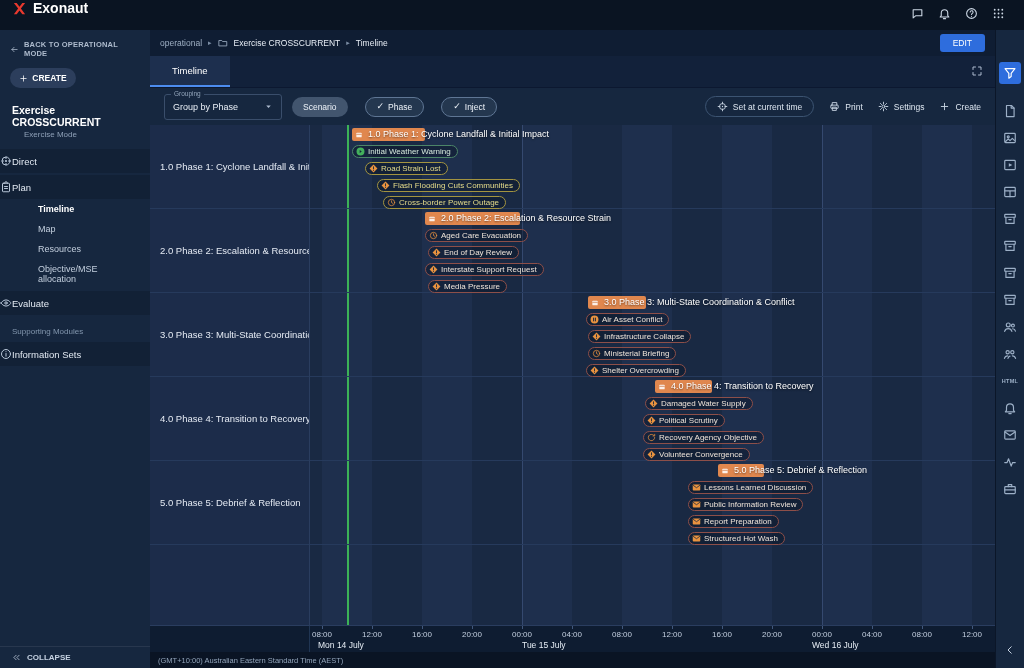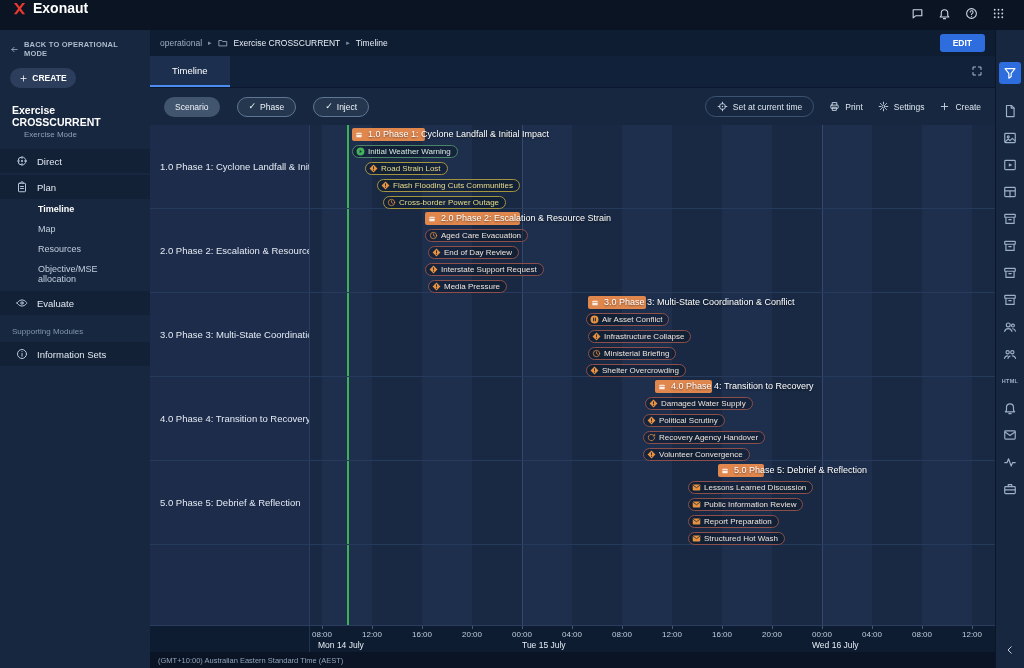--- a/index.html
+++ b/index.html
@@ -26,35 +26,35 @@
 
   .app-body{flex:1;display:flex;min-height:0}
 
   
   .sidebar{width:150px;background:#16273f;display:flex;flex-direction:column;flex:0 0 auto}
   .back{display:flex;align-items:center;gap:5px;padding:10px 10px 6px;color:#aebbcd;font-size:7.5px;font-weight:bold;letter-spacing:.2px;cursor:pointer}
   .back .icn{color:#aebbcd}
   .create-btn{margin:4px 10px 8px;width:66px;display:flex;align-items:center;justify-content:center;gap:4px;background:#2c3e5c;color:#fff;border-radius:12px;padding:5px 0;font-size:8.5px;font-weight:bold;cursor:pointer}
   .ex-title{padding:8px 12px 2px;color:#fff;font-weight:bold;font-size:10.5px}
   .ex-mode{padding:0 24px 8px;color:#8fa1b8;font-size:8px}
-  .nav-item{display:flex;align-items:center;gap:9px;padding:6px 16px;margin-top:2px;color:#e2e9f2;font-size:9.5px;background:rgba(0,0,0,.14);cursor:pointer}
+  .nav-item{display:flex;align-items:center;padding:6px 0;margin-top:2px;color:#e2e9f2;font-size:9.5px;background:rgba(0,0,0,.14);cursor:pointer}
   .nav-item .icn{width:12px;height:12px;color:#b9c7d9}
   .nav-sub{padding:5px 12px 5px 38px;color:#c3cfde;font-size:9px;cursor:pointer}
   .nav-sub.active{color:#fff;font-weight:bold}
   .nav-section{padding:12px 12px 4px;color:#8296ad;font-size:8px}
   .sidebar-collapse{margin-top:auto;border-top:1px solid rgba(255,255,255,.08);padding:6px 12px;display:flex;align-items:center;gap:6px;color:#c6d2e2;font-size:8px;font-weight:bold;cursor:pointer}
   .sidebar-collapse .icn{color:#c6d2e2}
 
   
   .content{flex:1;display:flex;flex-direction:column;min-width:0;background:#0f766e}
   .breadcrumb-row{height:26px;flex:0 0 auto;display:flex;align-items:center;gap:6px;padding:0 10px;background:#0f1d33;color:#9fb0c4;font-size:8.5px}
   .breadcrumb-row .sep{font-size:7px;color:#7b8da4}
   .breadcrumb-row .icn{color:#9fb0c4}
   .crumb-current{color:#e8eef6}
-  .edit-btn{margin-left:auto;background:#2e6ddd;color:#fff;font-size:8.5px;font-weight:bold;padding:4px 13px;border-radius:3px;cursor:pointer}
+  .edit-btn{margin-left:auto;background:#2e6ddd;color:#fff;font-size:8.5px;font-weight:normal;padding:4px 13px;border-radius:3px;cursor:pointer}
 
   .tabbar{height:32px;flex:0 0 auto;display:flex;align-items:stretch;background:#12213a;border-bottom:1px solid #0c1830}
   .tab{display:flex;align-items:center;padding:0 22px;font-size:9.5px;color:#fff;cursor:pointer}
   .tab.active{background:#1d2f4e;border-bottom:2px solid #4d8df0}
   .tab-fs{margin-left:auto;align-self:center;margin-right:12px;color:#aebcd0;cursor:pointer}
 
   .toolbar{height:37px;flex:0 0 auto;display:flex;align-items:center;gap:10px;padding:0 14px;background:#16273f}
   .grouping{position:relative;height:26px;min-width:118px;display:flex;align-items:center;gap:12px;padding:0 8px;border:1px solid #3a4e6b;border-radius:3px;font-size:9px;color:#e9eff6;cursor:pointer}
   .grouping .lbl{position:absolute;top:-5px;left:6px;font-size:6.5px;color:#93a5bb;background:#16273f;padding:0 3px}
   .grouping .icn{margin-left:auto;color:#aebcd0}
@@ -223,20 +223,28 @@
             <span class="icn i12">
               <svg viewBox="0 0 24 24" fill="none" stroke="currentColor" stroke-width="2" stroke-linecap="round" stroke-linejoin="round">
                 <circle cx="12" cy="12" r="9"></circle>
                 <path d="M12 11v5.5"></path>
                 <path d="M12 7.3v.2"></path>
               </svg>
             </span>
             <span>Information Sets</span>
           </div>
         </div>
+      <div class="sidebar-collapse">
+        <span class="icn i9">
+            <svg viewBox="0 0 24 24" fill="none" stroke="currentColor" stroke-width="2" stroke-linecap="round" stroke-linejoin="round">
+              <path d="M11 6l-6 6 6 6M19 6l-6 6 6 6"></path>
+            </svg>
+          </span>
+        <span>COLLAPSE</span>
+      </div>
     </div>
 
     <div class="content">
 
       <div class="breadcrumb-row">
         <span>operational</span>
         <span class="sep">▸</span>
         <span class="icn i10">
             <svg viewBox="0 0 24 24" fill="none" stroke="currentColor" stroke-width="2" stroke-linecap="round" stroke-linejoin="round">
               <path d="M3 6h6l2 2.5h10V19H3z"></path>
@@ -255,20 +263,29 @@
         <div class="tab-fs">
           <span class="icn i12">
               <svg viewBox="0 0 24 24" fill="none" stroke="currentColor" stroke-width="2" stroke-linecap="round" stroke-linejoin="round">
                 <path d="M4 9V4h5M15 4h5v5M20 15v5h-5M9 20H4v-5"></path>
               </svg>
             </span>
         </div>
       </div>
 
       <div class="toolbar">
+        <div class="grouping">
+          <span class="lbl">Grouping</span>
+          <span>Group by Phase</span>
+          <span class="icn i9">
+              <svg viewBox="0 0 24 24" fill="currentColor">
+                <path d="M6 9.5h12L12 16z"></path>
+              </svg>
+            </span>
+        </div>
         <div class="t-chips" id="t-chips">
             <div class="t-chip">
               <span>Scenario</span>
             </div>
             <div class="t-chip checked">
               <span class="chk">✓</span>
               <span>Phase</span>
             </div>
             <div class="t-chip checked">
               <span class="chk">✓</span>
@@ -506,21 +523,21 @@
                   </span>
                   <span>Political Scrutiny</span>
                 </div>
                 <div class="chip chip-red" style="left:333px;top:54px">
                   <span class="icn i9 ic-refresh">
                     <svg viewBox="0 0 24 24" fill="none" stroke="currentColor" stroke-width="2" stroke-linecap="round" stroke-linejoin="round">
                       <path d="M20.5 12a8.5 8.5 0 1 1-2.5-6"></path>
                       <path d="M20.5 3.5v4.5H16"></path>
                     </svg>
                   </span>
-                  <span>Recovery Agency Handover</span>
+                  <span>Recovery Agency Objective</span>
                 </div>
                 <div class="chip chip-red" style="left:333px;top:71px">
                   <span class="icn i9 ic-alert">
                     <svg viewBox="0 0 24 24">
                       <path d="M12 1.5L22.5 12 12 22.5 1.5 12z" fill="currentColor"></path>
                       <path d="M12 7.5v5.5M12 16.8v.4" stroke="#16273f" stroke-width="2.4" stroke-linecap="round"></path>
                     </svg>
                   </span>
                   <span>Volunteer Convergence</span>
                 </div>

